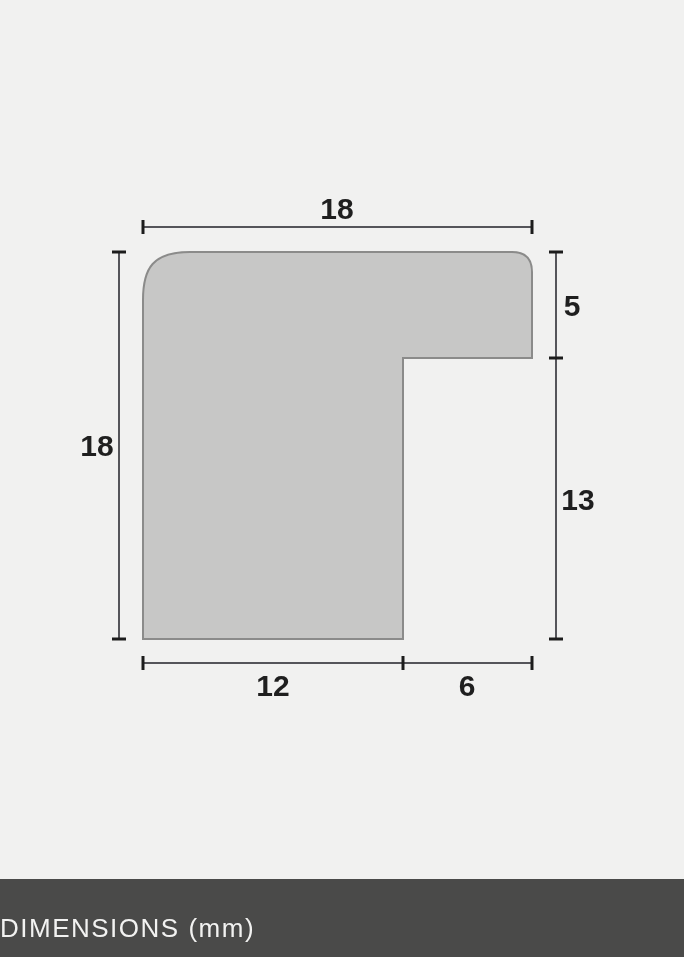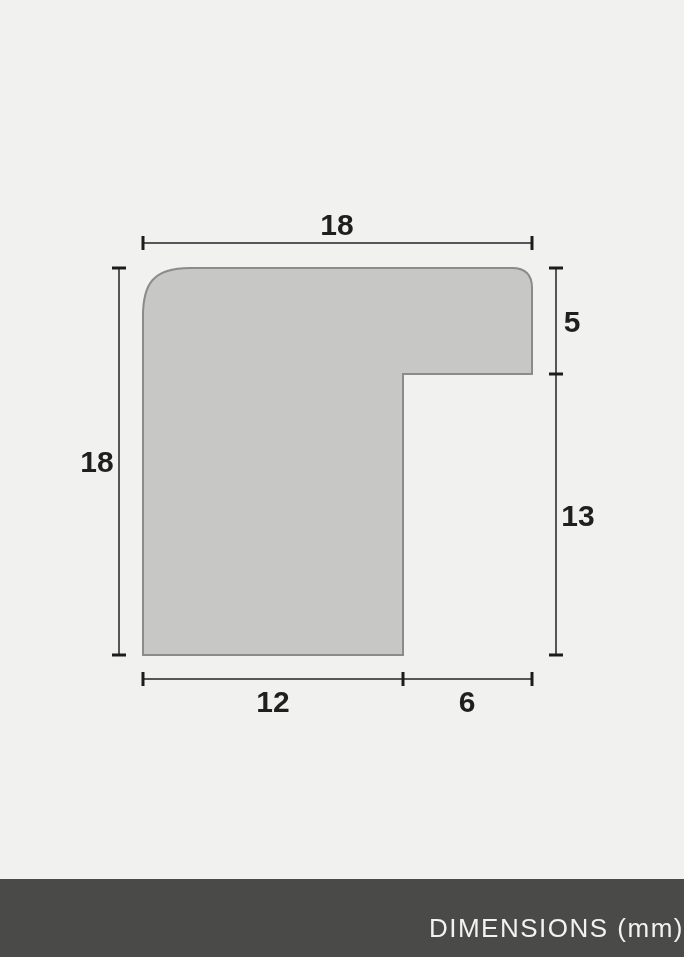--- a/index.html
+++ b/index.html
@@ -9,21 +9,21 @@
   }
   .screen {
     position: relative;
     width: 684px;
     height: 957px;
     background: #f1f1f0;
     overflow: hidden;
   }
   .diagram-area {
     position: absolute;
-    top: 16px;
+    top: 0;
     left: 0;
     width: 684px;
     height: 879px;
     border-radius: 11px;
   }
   .diagram-area svg {
     display: block;
     width: 684px;
     height: 879px;
   }
@@ -34,21 +34,21 @@
     fill: #1f1f1f;
   }
   .footer-bar {
     position: absolute;
     left: 0;
     top: 879px;
     width: 684px;
     height: 78px;
     background: #4a4a49;
     display: flex;
-    justify-content: flex-end;
+    justify-content: flex-start;
     align-items: center;
     padding-top: 20px;
     box-sizing: border-box;
   }
   .footer-label {
     color: #f2f2f1;
     font-size: 26px;
     font-weight: 400;
     letter-spacing: 1.5px;
   }

